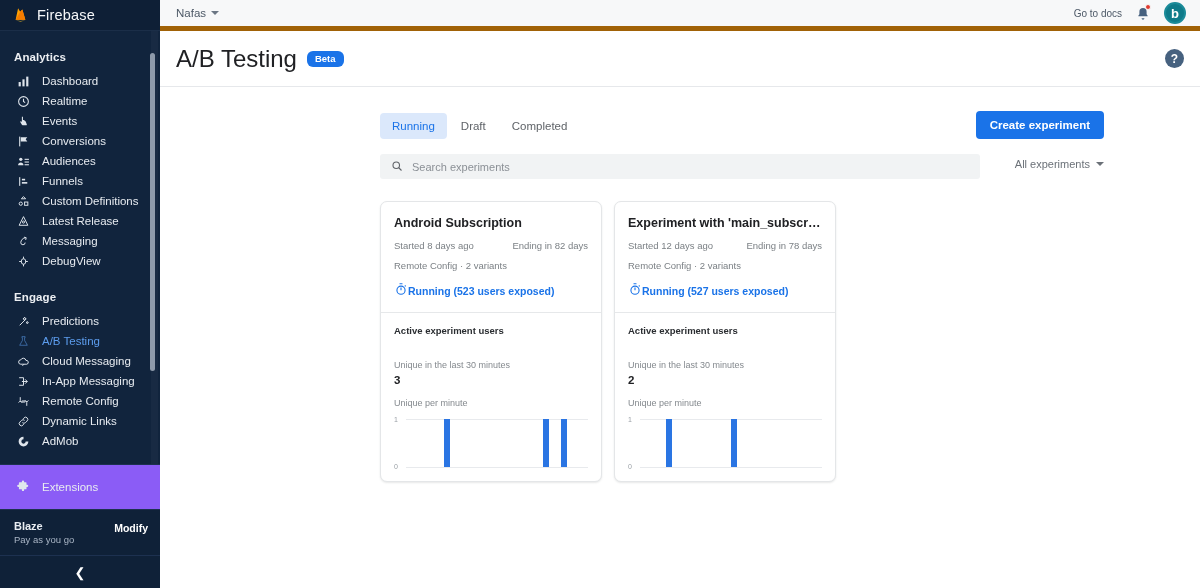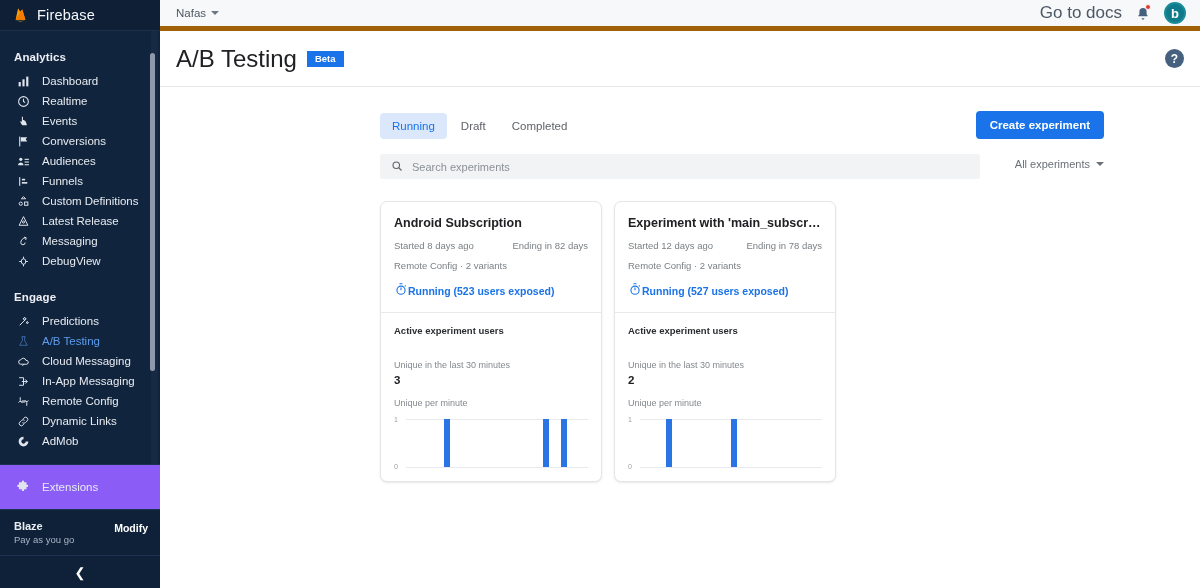--- a/index.html
+++ b/index.html
@@ -91,41 +91,41 @@
   }
   .topbar {
     height: 31px; background: #f7f8f9;
     display: flex; align-items: center; justify-content: space-between;
     padding: 0 14px 0 16px;
     border-bottom: 5px solid #a16207;
   }
   .proj-sel { display: flex; align-items: center; gap: 5px; font-size: 11.5px; color: #4c5866; cursor: pointer; }
   .caret { width: 0; height: 0; border-left: 4px solid transparent; border-right: 4px solid transparent; border-top: 4px solid #6b7684; }
   .top-right { display: flex; align-items: center; gap: 13px; }
-  .goto-docs { font-size: 17px; color: #4c5866; cursor: pointer; }
+  .goto-docs { font-size: 10px; color: #4c5866; cursor: pointer; }
   .bell { position: relative; width: 16px; height: 16px; cursor: pointer; }
   .bell .dot { position: absolute; right: 0px; top: -1px; width: 6px; height: 6px; border-radius: 50%; background: #e03a2f; border: 1px solid #f7f8f9; }
   .avatar {
     width: 22px; height: 22px; border-radius: 50%;
     background: #0f7b8a; color: #fff;
     display: flex; align-items: center; justify-content: center;
     font-size: 13px; font-weight: bold; cursor: pointer;
     border: 2px solid #1b8b99;
   }
 
   .header-band {
     background: #ffffff; padding: 14px 0 0 0;
     border-bottom: 1px solid #e6e8eb;
     position: relative; height: 56px;
   }
   .page-title-row { display: flex; align-items: center; gap: 10px; padding-left: 16px; }
   .page-title { font-size: 24px; color: #202124; font-weight: 400; line-height: 28px; }
   .beta-badge {
     background: #1a73e8; color: #fff; font-size: 9.5px; font-weight: bold;
-    border-radius: 0; padding: 2px 8px 3px; line-height: 11px;
+    border-radius: 6px; padding: 2px 8px 3px; line-height: 11px;
   }
   .help-btn {
     position: absolute; right: 16px; top: 18px;
     width: 19px; height: 19px; border-radius: 50%;
     background: #46617f; color: #fff;
     display: flex; align-items: center; justify-content: center;
     font-size: 12px; font-weight: bold; cursor: pointer;
   }
 
   .content { padding: 0; background: #ffffff; height: 501px; }

